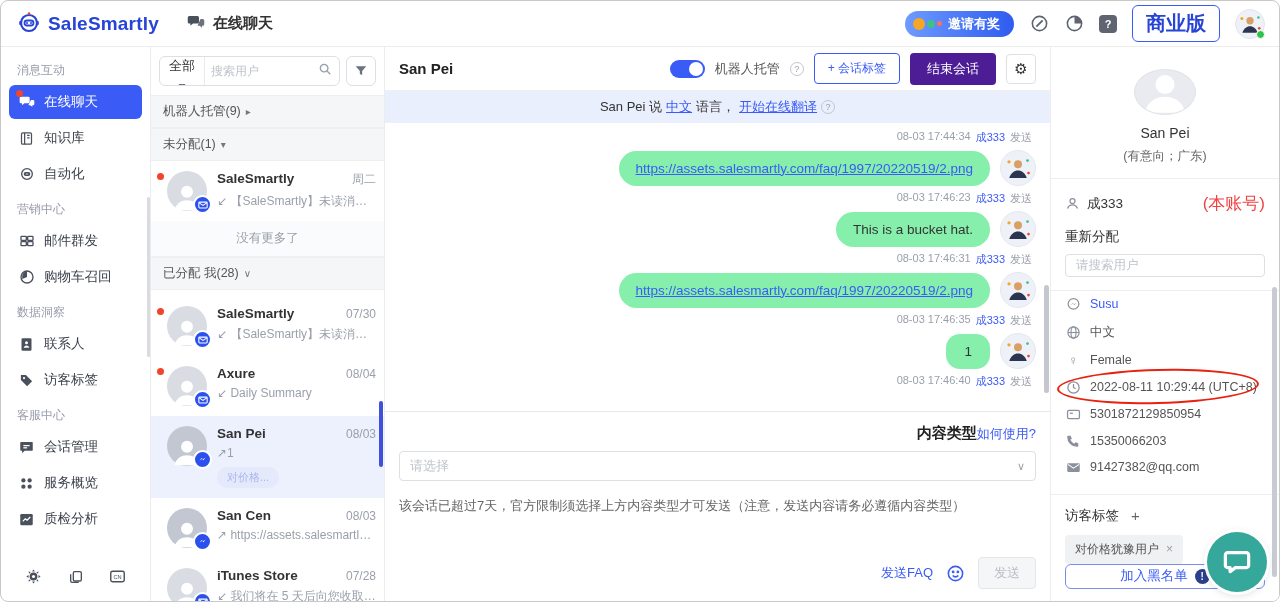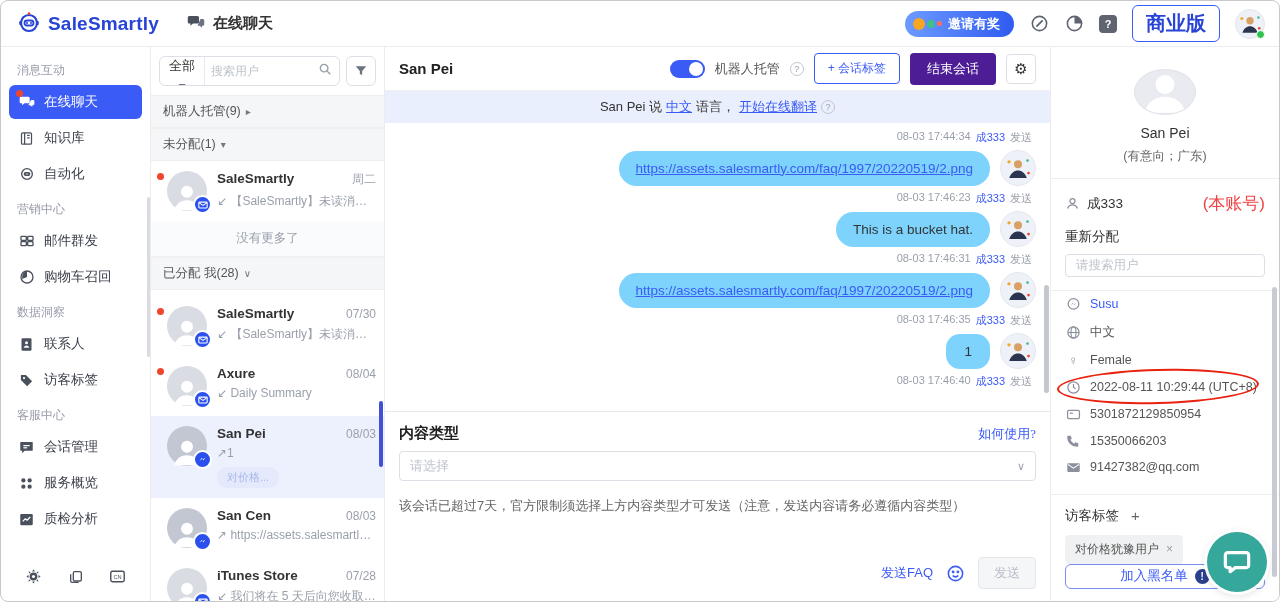--- a/index.html
+++ b/index.html
@@ -75,29 +75,29 @@
   .info-circle { width:14px; height:14px; border:1px solid #c2c6cf; color:#9aa0ab; border-radius:50%; font-size:9px; display:inline-flex; align-items:center; justify-content:center; flex-shrink:0; }
   .btn-outline { border:1px solid #3b5bf6; color:#3b5bf6; background:#fff; border-radius:4px; font-size:12px; padding:6px 13px; cursor:pointer; white-space:nowrap;text-align:right; }
   .btn-primary { background:#4c1d95; color:#fff; border:none; border-radius:4px; font-size:13px; padding:7px 17px; cursor:pointer; white-space:nowrap; }
   .gear-btn { width:30px; height:30px; border:1px solid #dcdfe6; border-radius:4px; display:flex; align-items:center; justify-content:center; color:#333; background:#fff; font-size:15px; }
   .banner { background:#e9effc; text-align:center; font-size:13px; color:#333; padding:7px 0; display:flex; align-items:center; justify-content:center; gap:4px; }
   .banner .blue-link { color:#3b5bf6; text-decoration:underline; cursor:pointer; }
   .messages { flex:1; padding:2px 14px 4px; overflow:hidden; position:relative; }
   .meta { display:flex; justify-content:flex-end; gap:5px; font-size:11px; color:#9aa0ab; margin:5px 4px 5px 0; }
   .meta .agent { color:#3b5bf6; }
   .msg-row { display:flex; justify-content:flex-end; align-items:center; gap:10px; margin-top:2px; }
-  .bubble { background:#7dd3fc; border-radius:20px; padding:10px 17px; font-size:13.5px; color:#333; max-width:660px;text-align:right; }
+  .bubble { background:#86efac; border-radius:20px; padding:10px 17px; font-size:13.5px; color:#333; max-width:660px;text-align:right; }
   .bubble .link { color:#3b5bf6; text-decoration:underline; cursor:pointer; }
   .bubble.small { border-radius:14px; padding:10px 18px; }
   .msg-avatar { width:36px; height:36px; border-radius:50%; background:#eef1f7; border:1px solid #e4e7ee; flex-shrink:0; display:flex; align-items:center; justify-content:center; }
   .msg-scroll { position:absolute; right:1px; top:162px; width:5px; height:108px; background:#c4c7cf; border-radius:3px; }
 
   
   .composer { border-top:1px solid #e8e8e8; padding:12px 14px 10px; height:190px; display:flex; flex-direction:column; }
-  .composer-top { display:flex; justify-content:space-between; align-items:center;font-family:Liberation Serif, serif; }
+  .composer-top { display:flex; justify-content:flex-end; align-items:center; }
   .ct-label { font-weight:bold; font-size:15px; color:#222; }
   .help-link { color:#3b5bf6; font-size:13px; cursor:pointer; }
   .select { margin-top:8px; height:30px; border:1px solid #dcdfe6; border-radius:4px; display:flex; align-items:center; justify-content:space-between; padding:0 10px; color:#bfc4cc; font-size:13px; cursor:pointer; background:#fff; }
   .select .chev { color:#9aa0ab; font-size:11px; }
   .notice { margin-top:16px; font-size:13px; color:#666; }
   .composer-bottom { margin-top:auto; display:flex; align-items:center; justify-content:flex-end; gap:13px; padding-bottom:2px; }
   .faq-link { color:#3b5bf6; font-size:13px; cursor:pointer; }
   .smiley { color:#3b5bf6; display:flex; }
   .send-btn { background:#f5f6f8; border:1px solid #e4e7ea; color:#b9bec7; font-size:13px; padding:6px 15px; border-radius:4px; }
 

